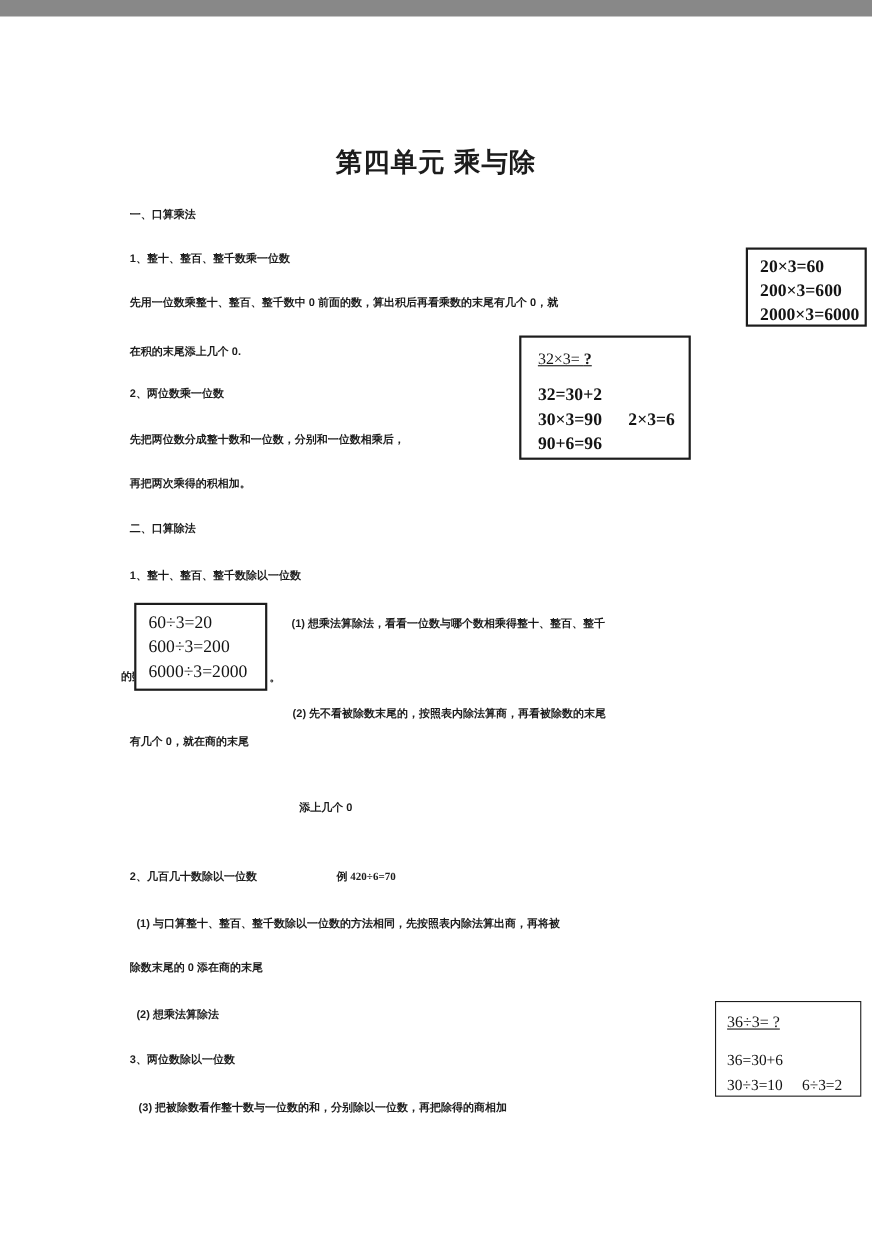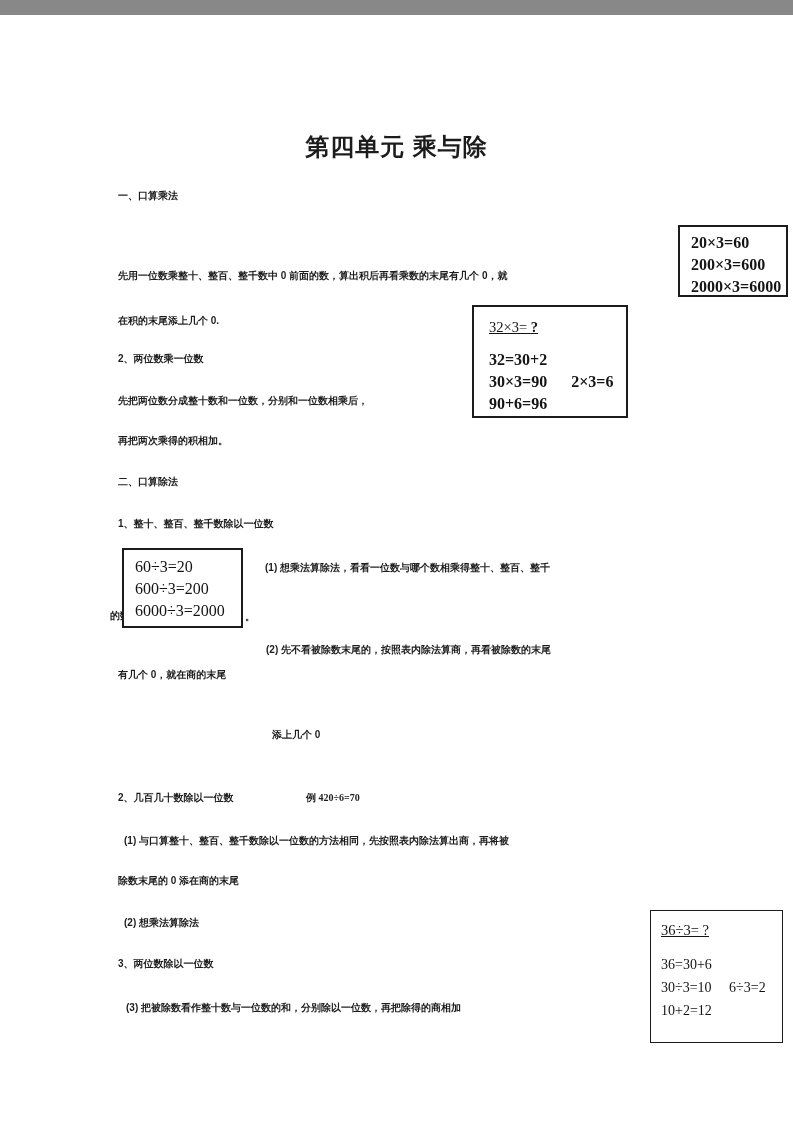--- a/index.html
+++ b/index.html
@@ -45,20 +45,21 @@
   .frag{z-index:0;}
 </style>
 </head>
 <body>
 
 <div class="page">
 
   <div class="doc-title">第四单元 乘与除</div>
 
   <div class="line" style="left:118px;top:171px;">一、口算乘法</div>
+  <div class="line" style="left:118px;top:211px;">1、整十、整百、整千数乘一位数</div>
   <div class="line" style="left:118px;top:251px;">先用一位数乘整十、整百、整千数中 0 前面的数，算出积后再看乘数的末尾有几个 0，就</div>
   <div class="line" style="left:118px;top:296px;">在积的末尾添上几个 0.</div>
   <div class="line" style="left:118px;top:334px;">2、两位数乘一位数</div>
   <div class="line" style="left:118px;top:376px;">先把两位数分成整十数和一位数，分别和一位数相乘后，</div>
   <div class="line" style="left:118px;top:416px;">再把两次乘得的积相加。</div>
 
   <div class="line" style="left:118px;top:457px;">二、口算除法</div>
   <div class="line" style="left:118px;top:499px;">1、整十、整百、整千数除以一位数</div>
   <div class="line" style="left:265px;top:543px;">(1) 想乘法算除法，看看一位数与哪个数相乘得整十、整百、整千</div>
 
@@ -92,21 +93,21 @@
       <div class="bx-line">90+6=96</div>
     </div>
   </div>
 
   <div class="box" id="box-divide" style="left:122px;top:533px;width:121px;height:80px;padding:6px 0 0 11px;">
     <div class="bx-line">60÷3=20</div>
     <div class="bx-line">600÷3=200</div>
     <div class="bx-line">6000÷3=2000</div>
   </div>
 
-  <div class="box" id="box-two-digit-divide" style="left:650px;top:895px;width:133px;height:133px;padding:9px 0 4px 10px;">
+  <div class="box" id="box-two-digit-divide" style="left:650px;top:895px;width:133px;height:87px;padding:9px 0 4px 10px;">
     <div class="bq">36÷3= ?</div>
     <div class="steps">
       <div class="bx-line">36=30+6</div>
       <div class="bx-line">30÷3=10     6÷3=2</div>
       <div class="bx-line">10+2=12</div>
     </div>
   </div>
 
 </div>
 

